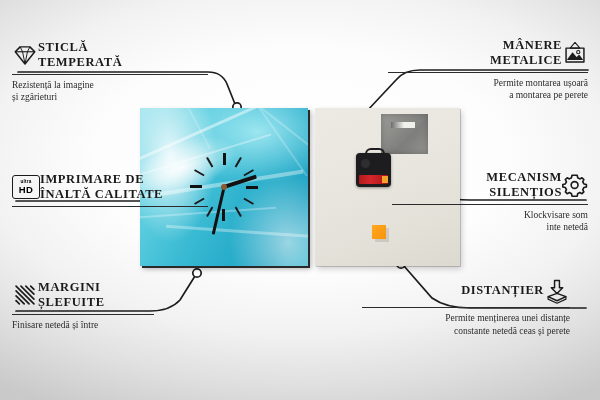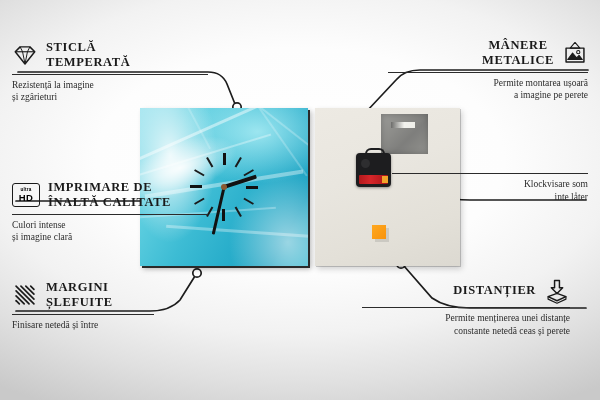--- a/index.html
+++ b/index.html
@@ -74,39 +74,39 @@
   .mech .dial{position:absolute;left:5px;top:6px;width:9px;height:9px;border-radius:50%;background:#2e2e30;}
   .foam{
     position:absolute;left:57px;top:117px;width:14px;height:14px;
     background:linear-gradient(135deg,#ffa81f 0%, #f8930d 100%);
     box-shadow:3px 3px 0 rgba(0,0,0,.10);
   }
   
   .lines{position:absolute;left:0;top:0;width:600px;height:400px;}
   
   .feat{position:absolute;width:210px;}
-  .feat .head{display:flex;align-items:center;gap:8px;}
+  .feat .head{display:flex;align-items:center;}
   .feat.left .head{justify-content:flex-start;}
   .feat.right .head{justify-content:flex-end;}
   .feat .title{
     font-family:"Liberation Serif", serif;
     font-weight:bold;font-size:12.5px;letter-spacing:.6px;color:#1a1a1a;
     line-height:1.22;text-transform:uppercase;
   }
-  .feat.right .title{text-align:center;}
+  .feat.right .title{text-align:right;}
   .feat .rule{height:1px;background:#2b2b2b;margin:3px 0 4px 0;}
   .feat .desc{
     font-family:"Liberation Serif", serif;
     font-size:9.5px;line-height:1.32;color:#2c2c2c;
   }
   .feat.right .desc{text-align:right;}
   .ic{width:26px;height:26px;flex:0 0 26px;display:block;}
   
   #feat-sticla{left:12px;top:40px;}
-  #feat-imprimare{left:12px;top:180px;}
+  #feat-imprimare{left:12px;top:172px;}
   #feat-margini{left:12px;top:280px;}
   #feat-manere{left:378px;top:38px;}
   #feat-mecanism{left:378px;top:170px;}
   #feat-distantier{left:360px;top:278px;}
   #feat-sticla .rule{width:196px;}
   #feat-imprimare .rule{width:196px;}
   #feat-margini .rule{width:142px;}
   #feat-manere .rule{width:200px;margin-left:10px;}
   #feat-mecanism .rule{width:196px;margin-left:14px;}
   #feat-distantier .rule{width:208px;margin-left:2px;}
@@ -238,24 +238,20 @@
       <div class="hd-badge">
         <span class="u">ultra</span>
         <span class="h">HD</span>
       </div>
       <div class="title">
         <div>IMPRIMARE DE</div>
         <div>ÎNALTĂ CALITATE</div>
       </div>
     </div>
     <div class="rule"></div>
-    <div class="desc">
-      <div>Culori intense</div>
-      <div>și imagine clară</div>
-    </div>
   </div>
 
   <div class="feat left" id="feat-margini">
     <div class="head">
       <svg class="ic" viewBox="0 0 32 32">
         <g stroke="#1a1a1a" stroke-width="2" stroke-linecap="round">
           <line x1="5" y1="5" x2="27" y2="27"></line>
           <line x1="11" y1="5" x2="27" y2="21"></line>
           <line x1="17" y1="5" x2="27" y2="15"></line>
           <line x1="23" y1="5" x2="27" y2="9"></line>
@@ -286,29 +282,41 @@
           <path d="M16,3 L10,10 L22,10 Z" stroke-width="1.3"></path>
           <rect x="5" y="10" width="22" height="17"></rect>
           <path d="M7,24 L13,16 L18,22 L21,19 L25,24 Z" stroke-width="1.3" fill="#1a1a1a"></path>
           <circle cx="20" cy="15" r="2" stroke-width="1.3"></circle>
         </g>
       </svg>
     </div>
     <div class="rule"></div>
     <div class="desc">
       <div>Permite montarea ușoară</div>
-      <div>a imagine pe perete</div>
+      <div>a montarea pe perete</div>
     </div>
   </div>
 
   <div class="feat right" id="feat-mecanism">
+    <div class="head">
+      <div class="title">
+        <div>MECANISM</div>
+        <div>SILENȚIOS</div>
+      </div>
+      <svg class="ic" viewBox="0 0 32 32">
+        <g fill="none" stroke="#1a1a1a" stroke-width="2" stroke-linejoin="round">
+          <path d="M16,4 l3.2,0 l.6,3.0 l2.6,1.5 l2.7,-1.4 l2.3,2.3 l-1.4,2.7 l1.5,2.6 l3.0,.6 l0,3.2 l-3.0,.6 l-1.5,2.6 l1.4,2.7 l-2.3,2.3 l-2.7,-1.4 l-2.6,1.5 l-.6,3.0 l-3.2,0 l-3.2,0 l-.6,-3.0 l-2.6,-1.5 l-2.7,1.4 l-2.3,-2.3 l1.4,-2.7 l-1.5,-2.6 l-3.0,-.6 l0,-3.2 l3.0,-.6 l1.5,-2.6 l-1.4,-2.7 l2.3,-2.3 l2.7,1.4 l2.6,-1.5 l.6,-3.0 z" transform="translate(-0.5,0)"></path>
+          <circle cx="15.5" cy="16" r="4.2"></circle>
+        </g>
+      </svg>
+    </div>
     <div class="rule"></div>
     <div class="desc">
       <div>Klockvisare som</div>
-      <div>inte låter</div>
+      <div>inte netedă</div>
     </div>
   </div>
 
   <div class="feat right" id="feat-distantier">
     <div class="head">
       <div class="title">
         <div>DISTANȚIER</div>
       </div>
       <svg class="ic" viewBox="0 0 32 32">
         <g fill="none" stroke="#1a1a1a" stroke-width="1.8" stroke-linejoin="round">

